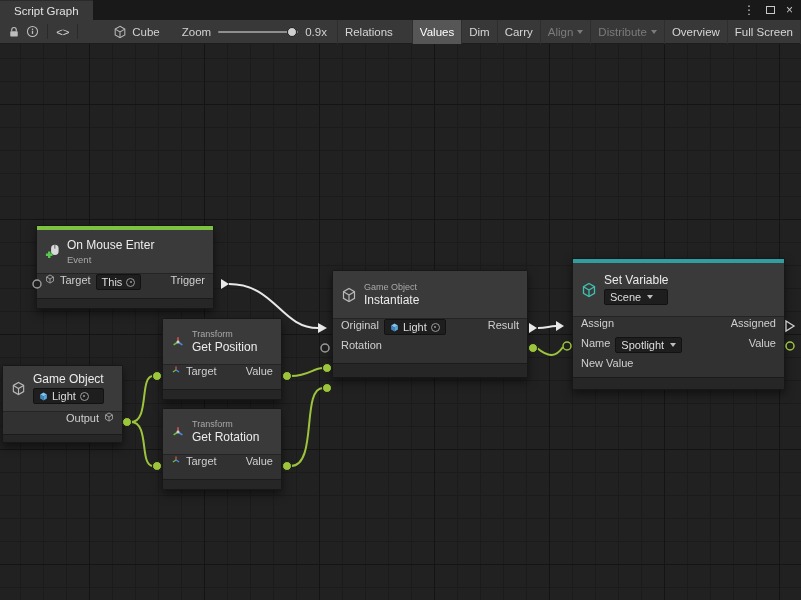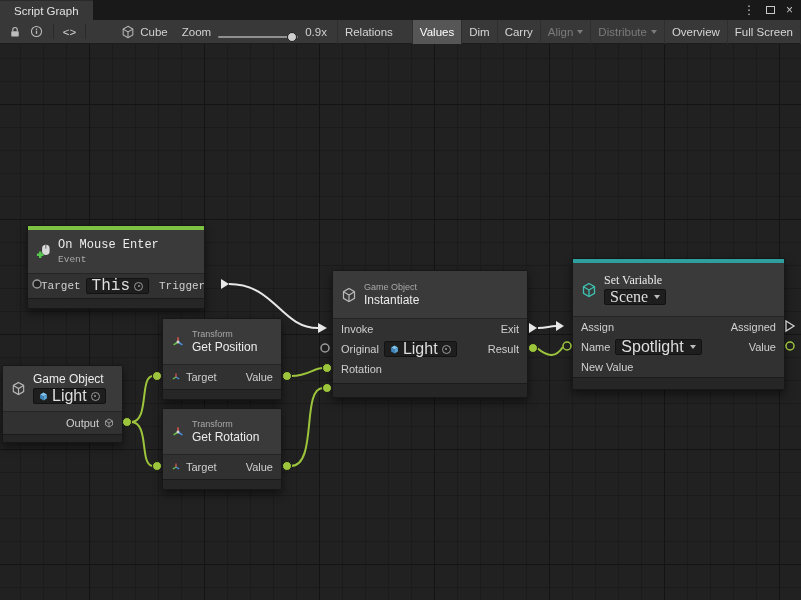--- a/index.html
+++ b/index.html
@@ -12,21 +12,21 @@
   .tab-spacer { flex:1; }
   .win-controls { display:flex; align-items:center; gap:11px; padding-right:8px; color:#c8c8c8; }
   .winbtn { font-size:12px; line-height:12px; cursor:default; }
   .winbox { width:9px; height:8px; border:1px solid #c8c8c8; display:inline-block; }
 
   
   .toolbar { height:24px; background:#383838; border-bottom:1px solid #1d1d1d; display:flex; align-items:center; font-size:11.5px; color:#d2d2d2; padding-left:4px; white-space:nowrap; }
   .tb-icon { width:24px; height:22px; display:flex; align-items:center; justify-content:center; }
   .tb-sep { width:1px; height:15px; background:#2a2a2a; margin:0 5px; }
   .tb-target { display:flex; align-items:center; gap:5px; margin-left:30px; }
-  .tb-zoom { display:flex; align-items:flex-end; gap:7px; margin-left:14px; }
+  .tb-zoom { display:flex; align-items:center; gap:7px; margin-left:22px; }
   .zoom-track { position:relative; width:80px; height:2px; background:#8f8f8f; border-radius:1px; }
   .zoom-knob { position:absolute; top:-4px; left:86%; width:10px; height:10px; border-radius:50%; background:#cfcfcf; border:1px solid #1c1c1c; }
   .tb-buttons { display:flex; align-items:stretch; height:24px; margin-left:10px; flex:1; }
   .tb-btn { display:flex; align-items:center; gap:4px; padding:0 7px; border-left:1px solid #2e2e2e; color:#d6d6d6; cursor:default; }
   .tb-btn:last-child { border-right:1px solid #2e2e2e; }
   .tb-btn.active { background:var(--toolbar-active,#565656); color:#fff;margin-left:12px; }
   .tb-btn.disabled { color:#7b7b7b; }
   .tb-btn.disabled .caret { border-top-color:#7b7b7b; }
   .tb-btn.right { margin-left:auto; }
   .caret { width:0; height:0; border-left:3.5px solid transparent; border-right:3.5px solid transparent; border-top:4px solid #bdbdbd; display:inline-block; }
@@ -56,32 +56,32 @@
 
   
   .node { position:absolute; z-index:2; background:#313131; border:1px solid #171717; border-radius:2px; box-shadow:0 4px 10px rgba(0,0,0,.5); font-size:11px; color:#d5d5d5; }
   .node-accent { height:4px; }
   .node-header { background:#3a3a3a; border-bottom:1px solid #242424; display:flex; align-items:center; gap:7px; padding:0 8px; }
   .hdr-col { display:flex; flex-direction:column; justify-content:center; gap:2px; min-width:0; }
   .node-cat { font-size:9px; color:#a8a8a8; line-height:10px; }
   .node-title { font-size:12px; color:#ececec; line-height:13px; white-space:nowrap; }
   .node-sub { font-size:9.5px; color:#a8a8a8; line-height:11px; }
   .node-body { background:#313131; }
-  .node-row { display:flex; align-items:center; gap:5px; padding:0 8px; white-space:nowrap; overflow:hidden; }
+  .node-row { display:flex; align-items:flex-start; gap:5px; padding:0 8px; white-space:nowrap; overflow:hidden; }
   .grow { flex:1; }
   .node-footer { background:#262626; border-top:1px solid #1b1b1b; }
   .rlabel { color:#cfcfcf; }
 
-  .chip { display:inline-flex; align-items:center; gap:4px; background:#1e1e1e; border:1px solid #121212; border-radius:2px; padding:1px 5px; font-size:16px; color:#dedede; line-height:12px; }
+  .chip { display:inline-flex; align-items:center; gap:4px; background:#1e1e1e; border:1px solid #121212; border-radius:2px; padding:1px 5px; font-size:11px; color:#dedede; line-height:12px; }
   .chip .caret { margin-left:2px; }
   .picker { position:relative; width:9px; height:9px; border:1px solid #9a9a9a; border-radius:50%; flex:none; }
   .picker::after { content:""; position:absolute; inset:2.5px; background:#9a9a9a; border-radius:50%; }
 
   
-  .n-mouse { left:27px; top:181px; width:178px;font-family:Liberation Mono, monospace; }
+  .n-mouse { left:36px; top:181px; width:178px; }
   .n-mouse .node-header { height:44px; }
   .n-mouse .node-row { height:24px; }
   .n-mouse .node-footer { height:10px; }
 
   .n-getpos { left:162px; top:274px; width:120px; }
   .n-getrot { left:162px; top:364px; width:120px; }
   .n-getpos .node-header, .n-getrot .node-header { height:46px; }
   .n-getpos .node-row, .n-getrot .node-row { height:24px; }
   .n-getpos .node-footer, .n-getrot .node-footer { height:10px; }
 
@@ -90,21 +90,21 @@
   .n-go .node-row { height:22px;padding-left:8px; }
   .n-go .node-footer { height:8px; }
 
   .n-inst { left:332px; top:226px; width:196px; }
   .n-inst .node-header { height:48px; }
   .n-inst .node-row { height:20px; }
   .n-inst .node-body { padding-bottom:4px; }
   .n-inst .node-footer { height:14px; }
 
   .n-setvar { left:572px; top:214px; width:213px; }
-  .n-setvar .node-header { height:54px;font-family:Liberation Serif, serif; }
+  .n-setvar .node-header { height:54px; }
   .n-setvar .node-row { height:20px; }
   .n-setvar .node-footer { height:12px; }
 
   .accent-event { background:var(--event-accent,#7ec242); }
   .accent-var { background:var(--variable-accent,#2f9e9e); }
 </style>
 </head>
 <body>
 
 <div class="app">
@@ -332,25 +332,20 @@
             <path d="M8 1.5 13.5 4.7v6.6L8 14.5 2.5 11.3V4.7Z" fill="none" stroke="#b8b8b8" stroke-width="1.2"></path>
             <path d="M2.5 4.7 8 8l5.5-3.3M8 8v6.5" fill="none" stroke="#b8b8b8" stroke-width="1.2"></path>
           </svg>
         <span class="hdr-col">
           <span class="node-cat">Game Object</span>
           <span class="node-title">Instantiate</span>
         </span>
       </div>
       <div class="node-body">
         <div class="node-row">
-          <span class="rlabel">Invoke</span>
-          <span class="grow"></span>
-          <span class="rlabel">Exit</span>
-        </div>
-        <div class="node-row">
           <span class="rlabel">Original</span>
           <span class="chip">
             <svg width="9" height="9" viewBox="0 0 16 16">
                 <path d="M8 1 14 4.5 8 8 2 4.5Z" fill="#7fc4ee"></path>
                 <path d="M2 4.5 8 8v7L2 11.5Z" fill="#3f87bd"></path>
                 <path d="M14 4.5 8 8v7l6-3.5Z" fill="#5aa6d8"></path>
               </svg>
             <span>Light</span>
             <span class="picker"></span>
           </span>

